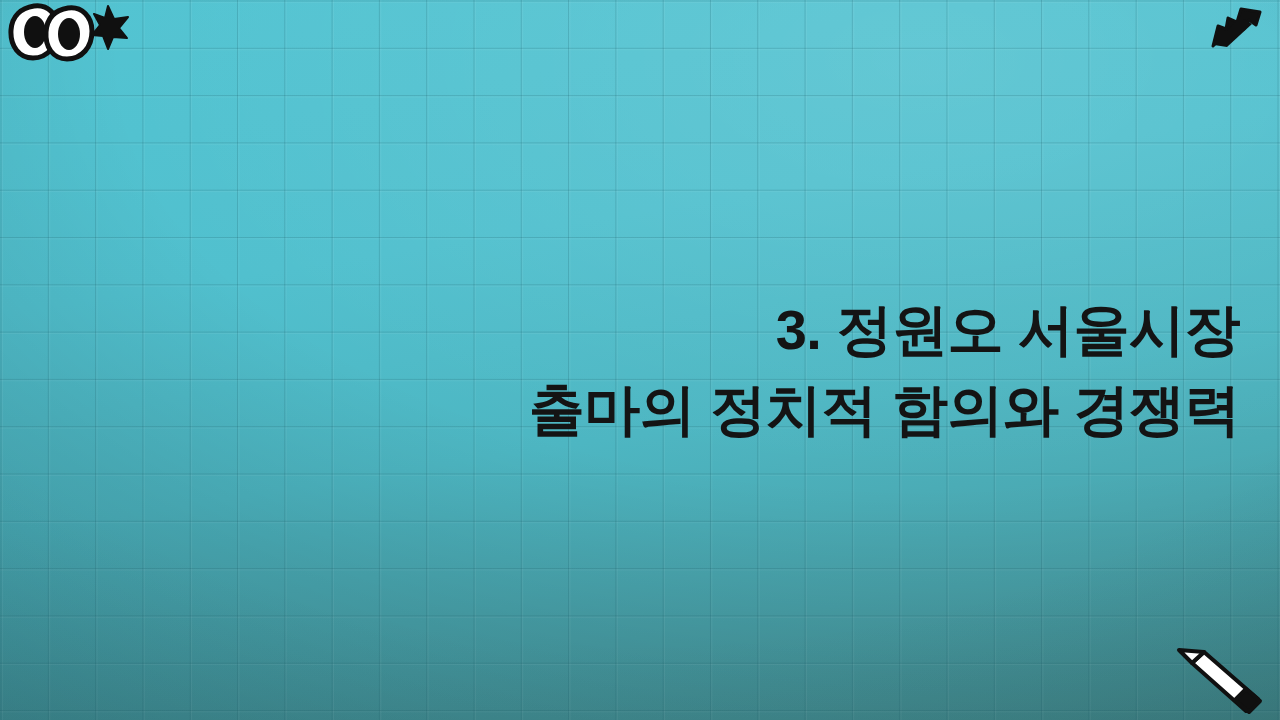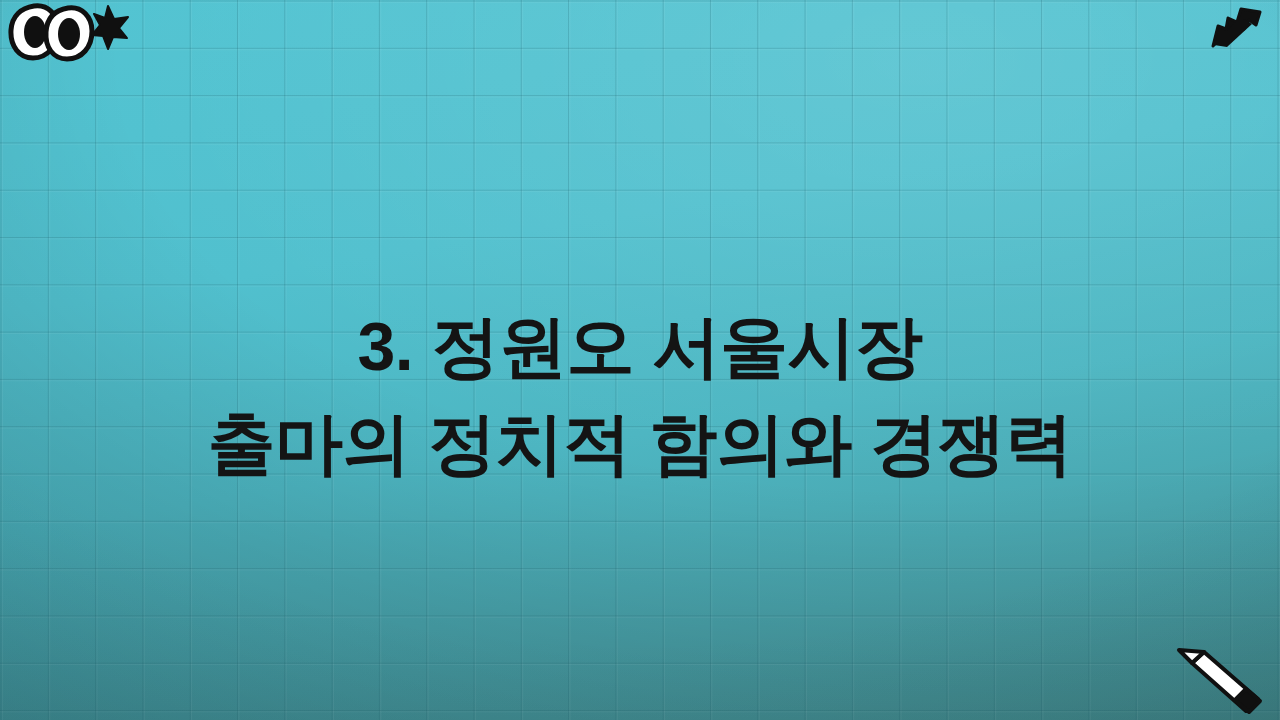--- a/index.html
+++ b/index.html
@@ -57,23 +57,23 @@
           rgba(18,63,70,0.10) 82%,
           rgba(16,56,62,0.22) 100%);
   }
 
   
   .title-block {
     position: absolute;
     left: 0;
     right: 0;
     top: 252px;
-    text-align: center;
+    text-align: right;
     color: #141414;
-    font-size: 68px;
+    font-size: 56px;
     font-weight: 700;
     line-height: 1.44;
     letter-spacing: -0.5px;
     white-space: pre-line;
     padding: 0 40px;
     box-sizing: border-box;
   }
 
   
   .doodle { position: absolute; }

